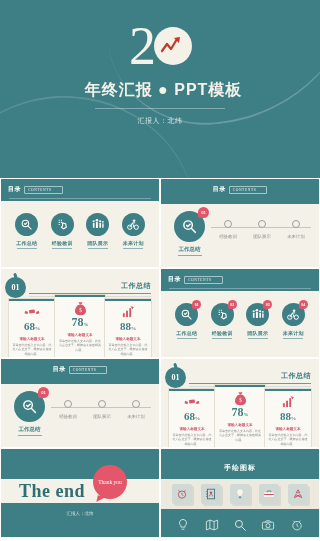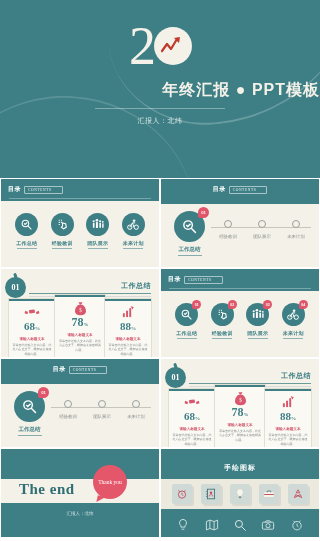--- a/index.html
+++ b/index.html
@@ -39,21 +39,21 @@
     font-weight:400;display:flex;align-items:center;
   }
   .year .d{display:inline-block;}
   .year-circle{
     position:relative;display:inline-block;
     width:38px;height:38px;border-radius:50%;
     background:#f4f1e8;margin:0 -1px;vertical-align:middle;
   }
   .year-circle svg{position:absolute;left:6px;top:8px;}
   .hero-sub{
-    position:absolute;left:7px;right:0;top:80px;text-align:right;
+    position:absolute;left:7px;right:0;top:80px;text-align:center;
     color:#f4f1e8;font-size:16px;font-weight:bold;letter-spacing:1px;
   }
   .hero-rule{
     position:absolute;left:95px;right:95px;top:108px;height:1px;
     background:rgba(255,255,255,.35);
   }
   .hero-author{
     position:absolute;left:0;right:0;top:116px;text-align:center;
     color:#dfe9ea;font-size:7px;letter-spacing:.5px;
   }
@@ -186,21 +186,21 @@
     text-align:center;
   }
 
   
   .end{background:#3d7f85;}
   .end-band{
     position:absolute;left:0;right:0;top:30px;height:24px;background:#f4f1e8;
   }
   .end-title{
     position:absolute;left:18px;top:32px;color:#2f6e74;
-    font-family:"Liberation Serif",serif;font-weight:bold;font-size:15px;
+    font-family:"Liberation Serif",serif;font-weight:bold;font-size:18px;
     letter-spacing:.5px;
   }
   .bubble{
     position:absolute;right:32px;top:16px;width:34px;height:34px;border-radius:50%;
     background:#e4566a;display:flex;align-items:center;justify-content:center;
     color:#fff;font-size:5.5px;font-family:"Liberation Serif",serif;
   }
   .bubble:after{
     content:"";position:absolute;left:4px;bottom:-4px;
     border-left:8px solid #e4566a;border-bottom:7px solid transparent;

